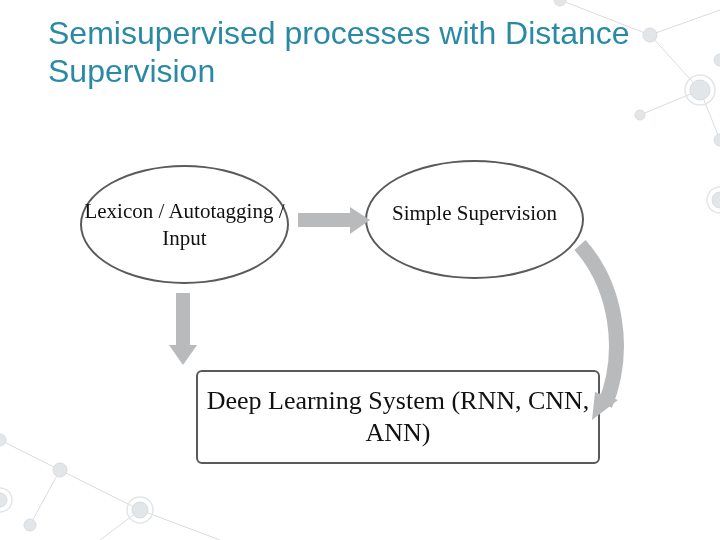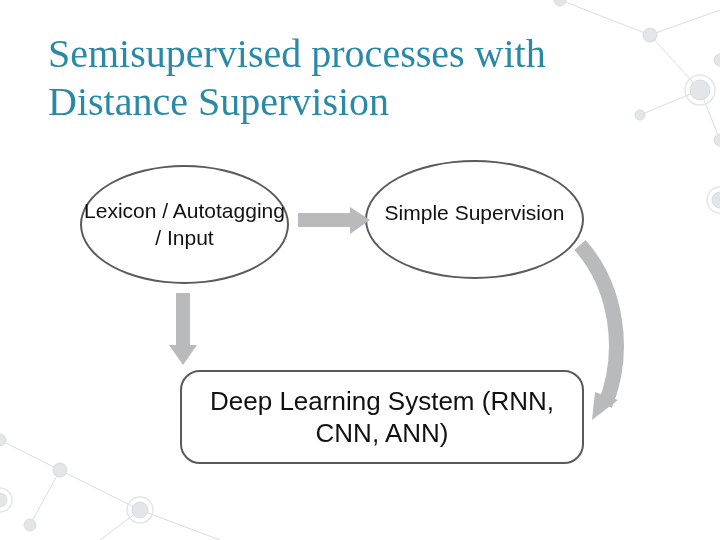--- a/index.html
+++ b/index.html
@@ -1,25 +1,25 @@
 <!DOCTYPE html>
 <html><head>
 <meta charset="utf-8">
 <style>
   html,body{margin:0;padding:0;width:720px;height:540px;background:#fff;font-family:Arial,Helvetica,sans-serif;overflow:hidden}
   .stage{position:relative;width:720px;height:540px}
   .bgsvg{position:absolute;left:0;top:0;width:720px;height:540px;pointer-events:none}
-  .title{position:absolute;left:48px;top:30px;width:620px;font-family:Liberation Serif, serif;font-size:40px;line-height:1.2;color:#2a8aa6;font-weight:500}
+  .title{position:absolute;left:48px;top:14px;width:620px;font-family:Liberation Sans, sans-serif;font-size:32px;line-height:1.2;color:#2a8aa6;font-weight:500}
   .ellipse{position:absolute;border:2px solid #5a5a5a;border-radius:50%;display:flex;align-items:center;justify-content:center;text-align:center;background:#fff}
-  .ellipse span,.roundbox span{font-family:Liberation Sans, sans-serif;color:#111;line-height:1.25}
+  .ellipse span,.roundbox span{font-family:Liberation Serif, serif;color:#111;line-height:1.25}
   #node-lexicon{left:80px;top:165px;width:205px;height:115px}
   #node-lexicon span{font-size:21px}
   #node-classifier{left:365px;top:160px;width:215px;height:115px}
   #node-classifier span{font-size:21px;padding-bottom:12px}
-  .roundbox{position:absolute;left:180px;top:370px;width:400px;height:90px;border:2px solid #5a5a5a;border-radius:20px;background:#fff;display:flex;align-items:center;justify-content:center;text-align:center}
+  .roundbox{position:absolute;left:196px;top:370px;width:400px;height:90px;border:2px solid #5a5a5a;border-radius:6px;background:#fff;display:flex;align-items:center;justify-content:center;text-align:center}
   .roundbox span{font-size:26px}
   .arrowsvg{position:absolute;left:0;top:0;width:720px;height:540px;overflow:visible}
 </style>
 </head>
 <body>
 
 <div class="stage">
 
   <svg class="bgsvg" viewBox="0 0 720 540">
     <g stroke="#d9dcde" stroke-width="1" fill="#e3e6e8">

